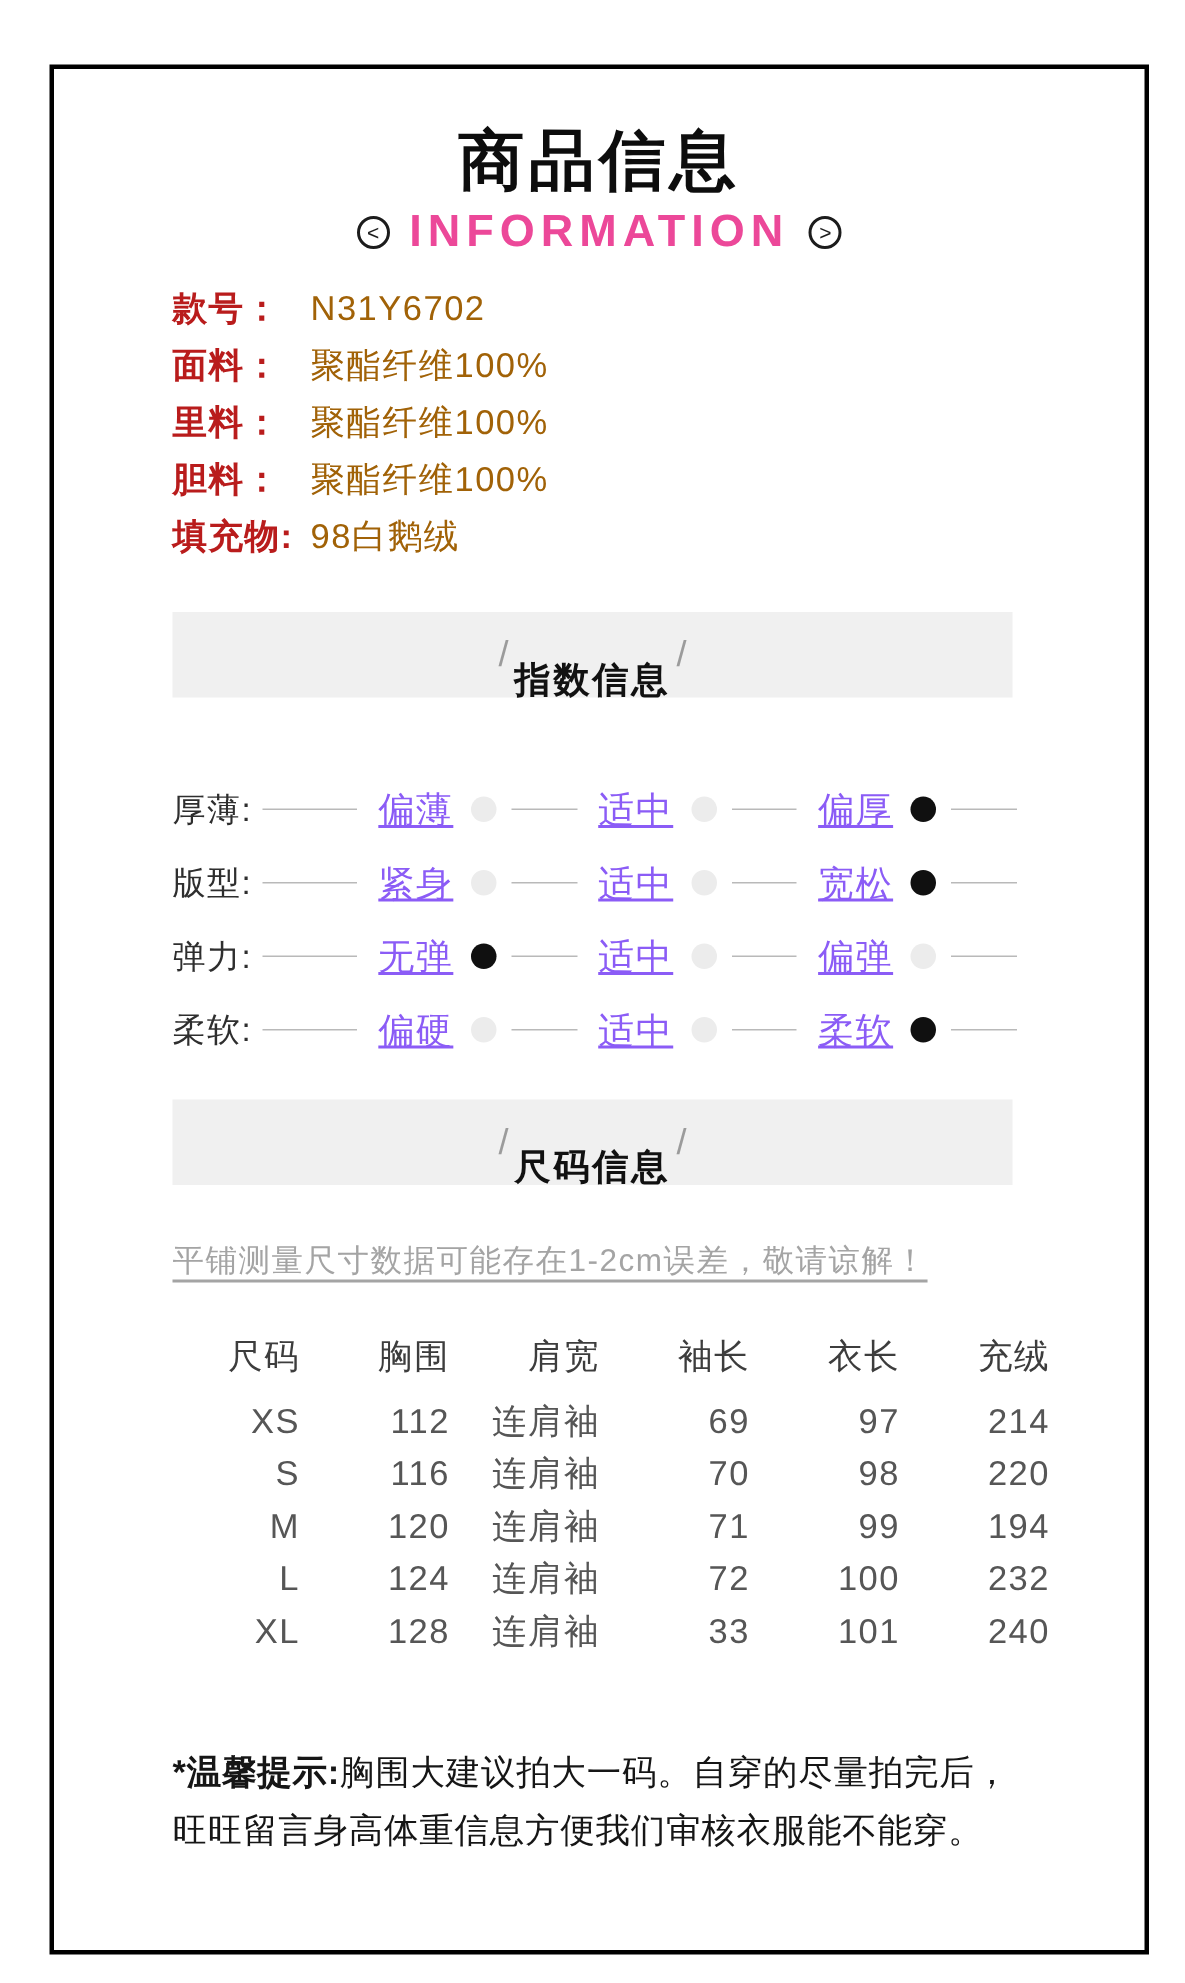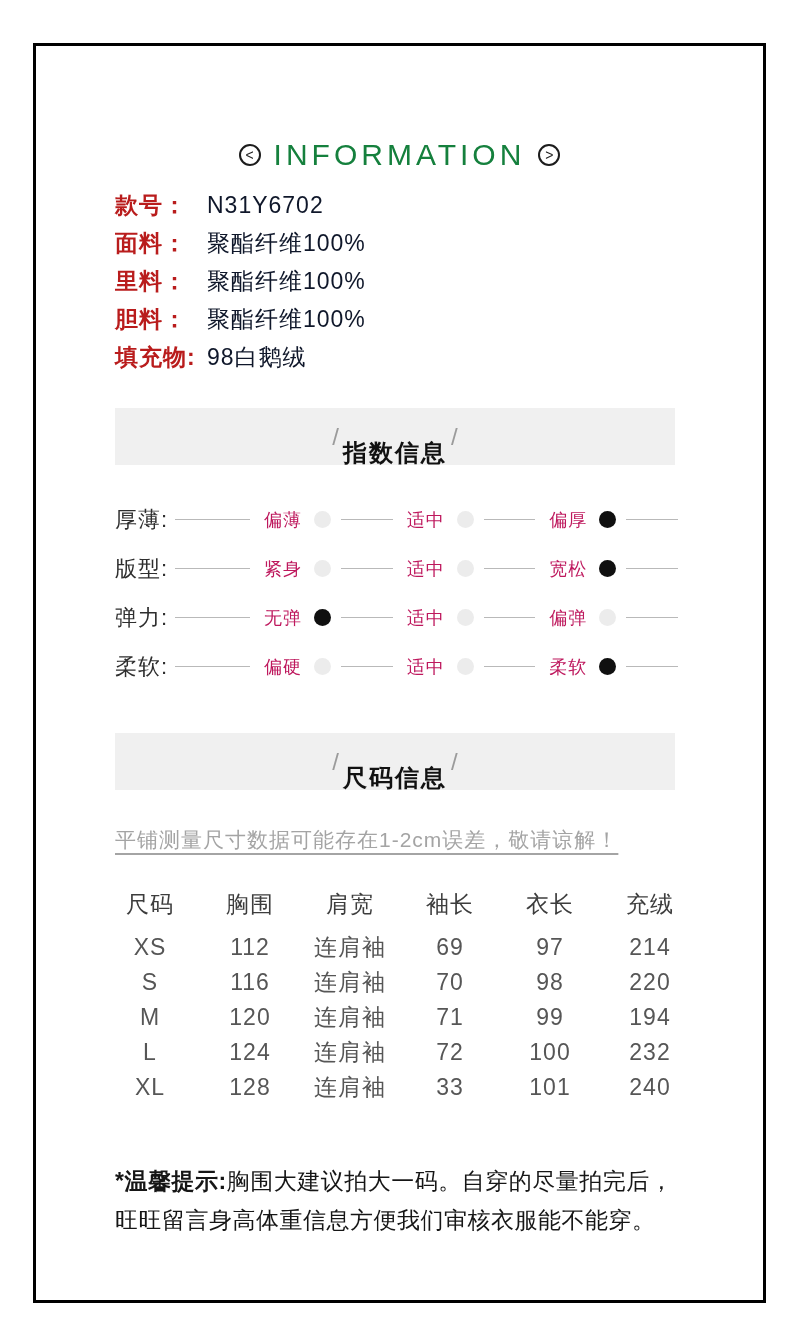--- a/index.html
+++ b/index.html
@@ -5,67 +5,68 @@
   * { margin:0; padding:0; box-sizing:border-box; }
   html,body { width:790px; height:1322px; background:#ffffff; font-family:"Liberation Sans","DejaVu Sans",sans-serif; color:#111; }
   .page { position:relative; width:790px; height:1322px; background:#fff; overflow:hidden; }
   .frame { position:absolute; left:33px; top:43px; width:733px; height:1260px; border:3px solid #000; background:#fff; }
 
   .title { position:absolute; left:33px; top:78px; width:733px; text-align:center;
            font-size:44px; font-weight:bold; letter-spacing:3px; color:#0d0d0d; }
 
   .subtitle { position:absolute; left:33px; top:138px; width:733px; display:flex;
               align-items:center; justify-content:center; gap:13px; }
-  .subtitle .word { font-size:30px; letter-spacing:4px; color:#15803d; font-weight:normal; }
+  .subtitle .word { font-size:30px; letter-spacing:4px; color:#ec4899; font-weight:bold; }
   .circ { width:22px; height:22px; border:2px solid #1c1c1c; border-radius:50%;
           display:inline-flex; align-items:center; justify-content:center;
           font-size:14px; line-height:1; color:#1c1c1c; }
 
   .details { position:absolute; left:115px; top:186px; }
   .detail-row { height:38px; display:flex; align-items:center; font-size:23px; }
   .detail-label { font-weight:bold; color:#b91c1c; min-width:92px; letter-spacing:1px; }
-  .detail-value { color:#0f172a; letter-spacing:1px; }
+  .detail-value { color:#a16207; letter-spacing:1px; }
 
   .band { position:absolute; left:115px; width:560px; height:57px; background:#f0f0f0;
           display:flex; align-items:center; justify-content:center; font-size:24px; }
   .band .slash { color:#9b9b9b; font-weight:normal; padding:0 4px; }
   .band .band-text { font-weight:bold; color:#111; letter-spacing:2px;margin-top:32px; }
   .band-index { top:408px; }
   .band-size { top:733px; }
 
-  .sliders { position:absolute; left:115px; top:495px; width:563px; }
+  .sliders { position:absolute; left:115px; top:515px; width:563px; }
   .slider-row { height:49px; display:flex; align-items:center; }
   .slider-label { font-size:22px; color:#2e2e2e; width:60px; flex:none; letter-spacing:1px; }
   .segments { flex:1; display:flex; align-items:center; }
   .sline { height:1px; background:#b9b9b9; flex:1; }
   .sline.first { flex:1.45; }
-  .sopt { font-size:18px; color:#be185d; margin:0 12px 0 14px; flex:none; letter-spacing:1px; }
+  .sopt { font-size:24px; color:#8b5cf6; margin:0 12px 0 14px; flex:none; letter-spacing:1px;text-decoration:underline; }
   .sdot { width:17px; height:17px; border-radius:50%; background:#ececec; flex:none; margin-right:10px; }
   .sdot.sel { background:#101010; }
 
   .size-note { position:absolute; left:115px; top:826px; width:560px; text-align:left;
                font-size:21px; color:#a4a4a4; letter-spacing:1px;
                text-decoration:underline; text-underline-offset:6px; }
 
   .size-table { position:absolute; left:100px; top:877px; width:600px; }
   .t-row { display:grid; grid-template-columns:repeat(6,1fr); align-items:center; height:35px; }
   .t-row.head { height:44px; }
-  .t-cell { text-align:center; font-size:23px; color:#565656; letter-spacing:1px;margin-top:11px; }
+  .t-cell { text-align:right; font-size:23px; color:#565656; letter-spacing:1px;margin-top:11px; }
   .t-row.head .t-cell { color:#3d3d3d; font-weight:500; }
 
   .footer-note { position:absolute; left:115px; top:1162px; width:566px;
                  font-size:23px; line-height:39px; color:#161616; letter-spacing:0.5px; }
   .footer-note b { font-weight:bold;text-align:center; }
 </style>
 </head>
 <body>
 
 <div class="page">
   <div class="frame"></div>
 
+  <div class="title">商品信息</div>
 
   <div class="subtitle">
     <span class="circ">&lt;</span>
     <span class="word">INFORMATION</span>
     <span class="circ">&gt;</span>
   </div>
 
   <div class="details">
   <div class="detail-row">
     <span class="detail-label">款号：</span>

